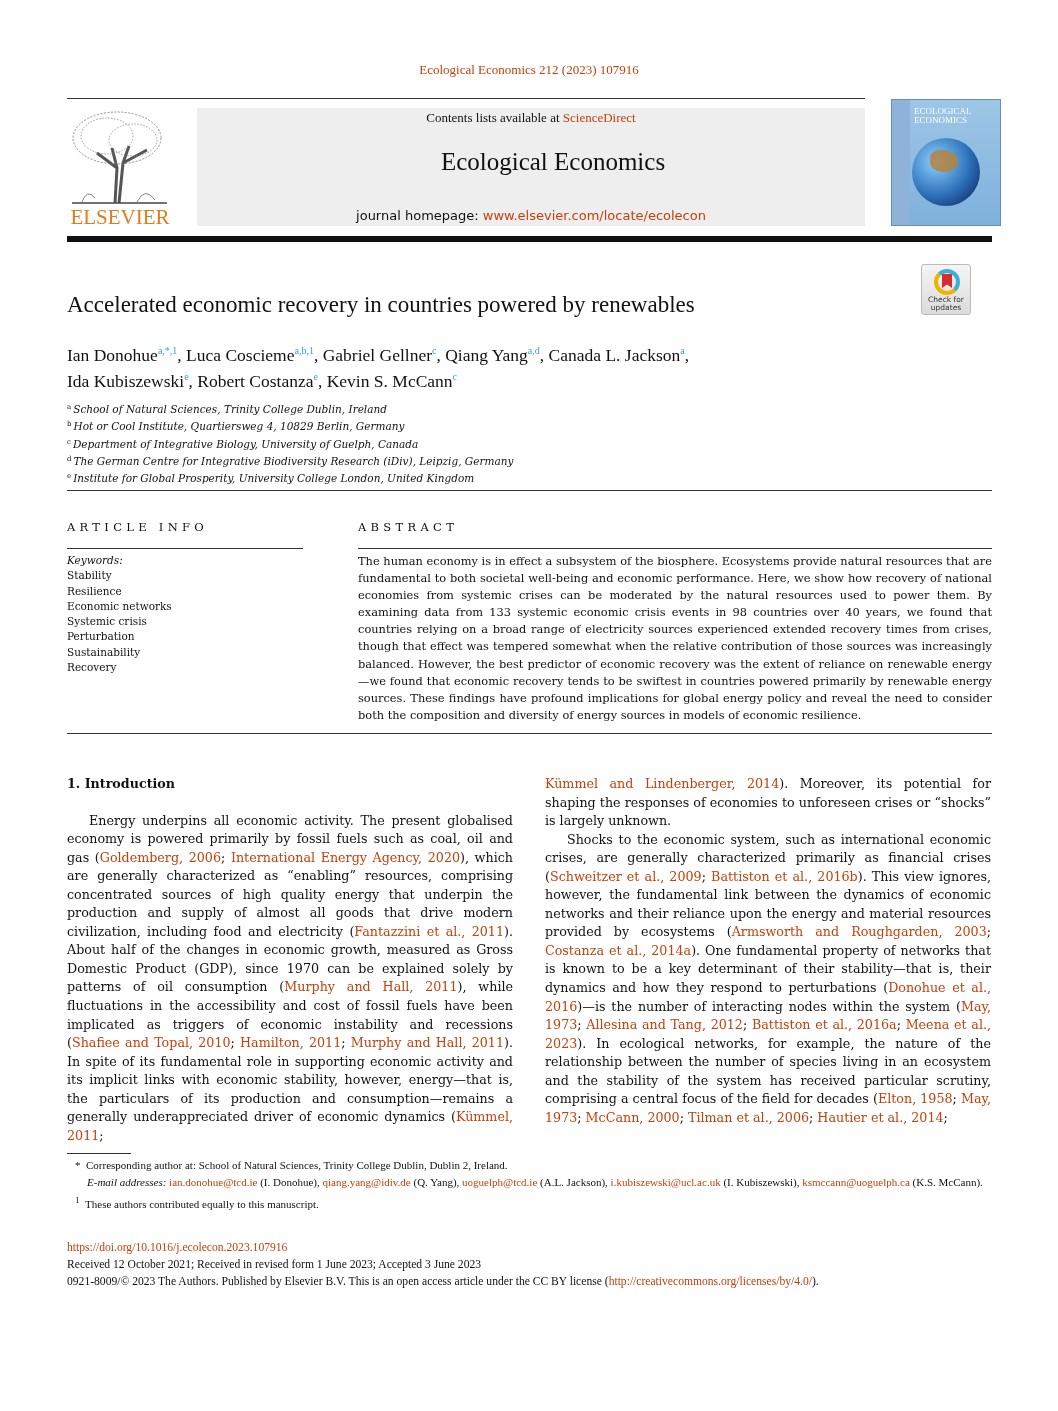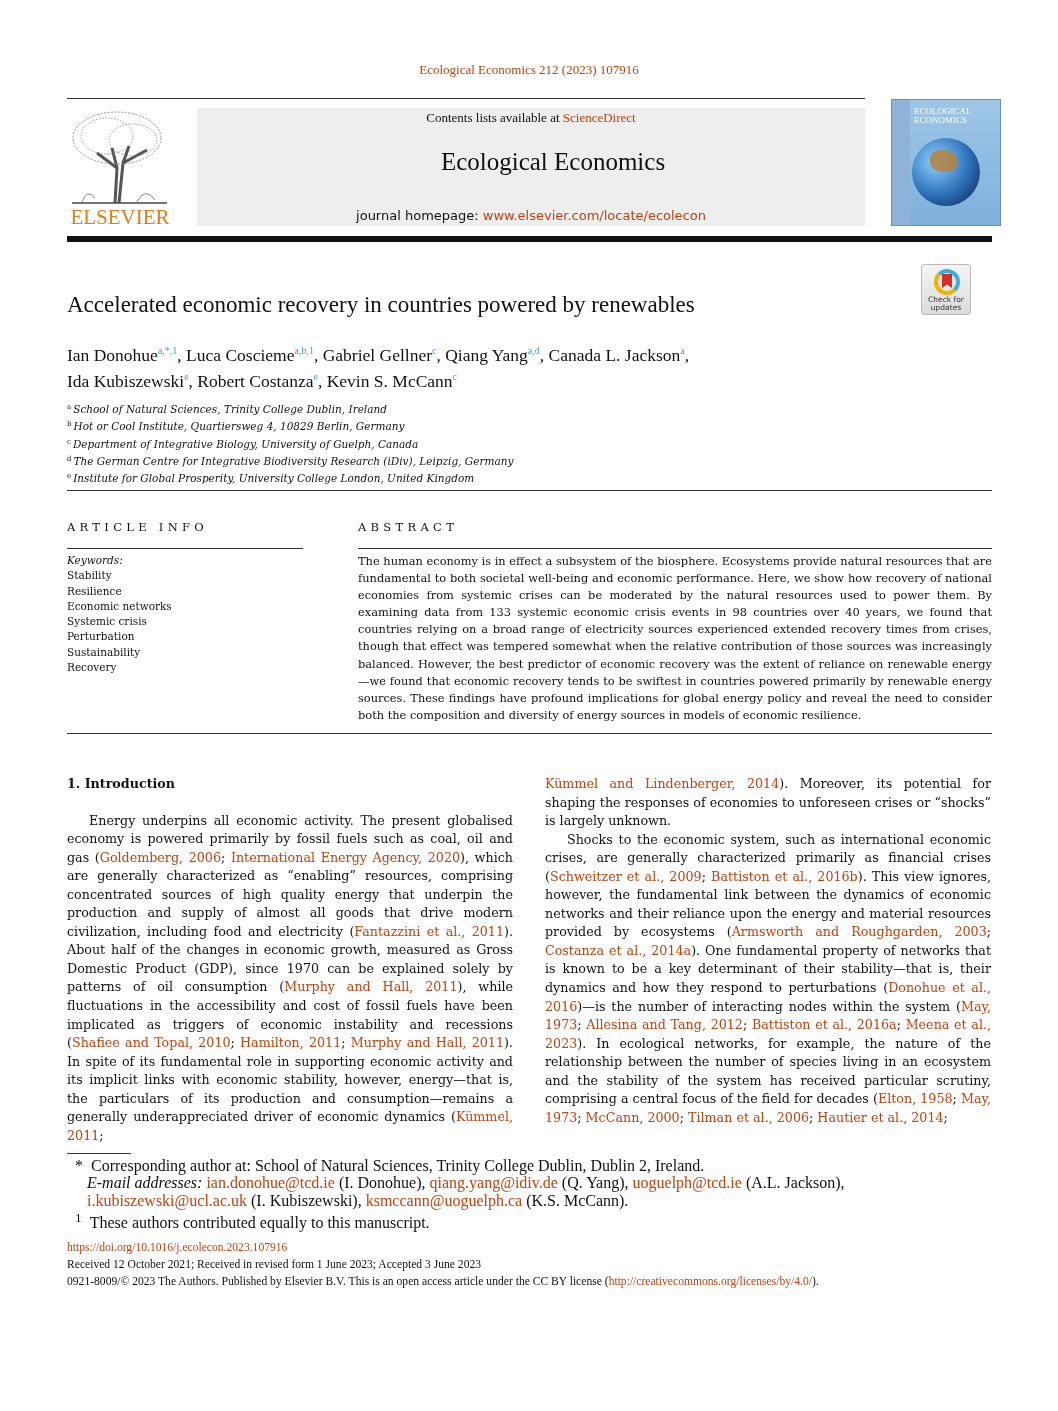--- a/index.html
+++ b/index.html
@@ -53,21 +53,21 @@
 
   #abs-bottom-rule { top: 733px; left: 67px; width: 925px; height: 1px; background: #333; }
 
   .col { top: 775px; width: 446px; font-size: 12.7px; line-height: 18.55px; text-align: justify; hyphens: auto; }
   #col-left { left: 67px; }
   #col-right { left: 545px; }
   .sec-head { font-weight: bold; font-size: 12.7px; margin-bottom: 18px; }
   .indent { text-indent: 22px; }
 
   #fn-rule { top: 1153px; left: 67px; width: 64px; height: 1px; background: #333; }
-  #footnotes { top: 1157px; left: 67px; width: 925px; font-size: 16px; line-height: 17.3px; font-family: "Liberation Serif", serif; }
+  #footnotes { top: 1157px; left: 67px; width: 925px; font-size: 11px; line-height: 17.3px; font-family: "Liberation Serif", serif; }
   #footnotes .fn { padding-left: 8px; }
   #footnotes .em { padding-left: 20px; }
 
   #pub-info { top: 1239px; left: 67px; width: 925px; font-size: 11.6px; line-height: 17.2px; font-family: "Liberation Serif", serif; }
 </style>
 </head>
 <body>
 
 <div id="running-head" class="abs serif link">Ecological Economics 212 (2023) 107916</div>
 <div id="top-rule" class="abs"></div>

